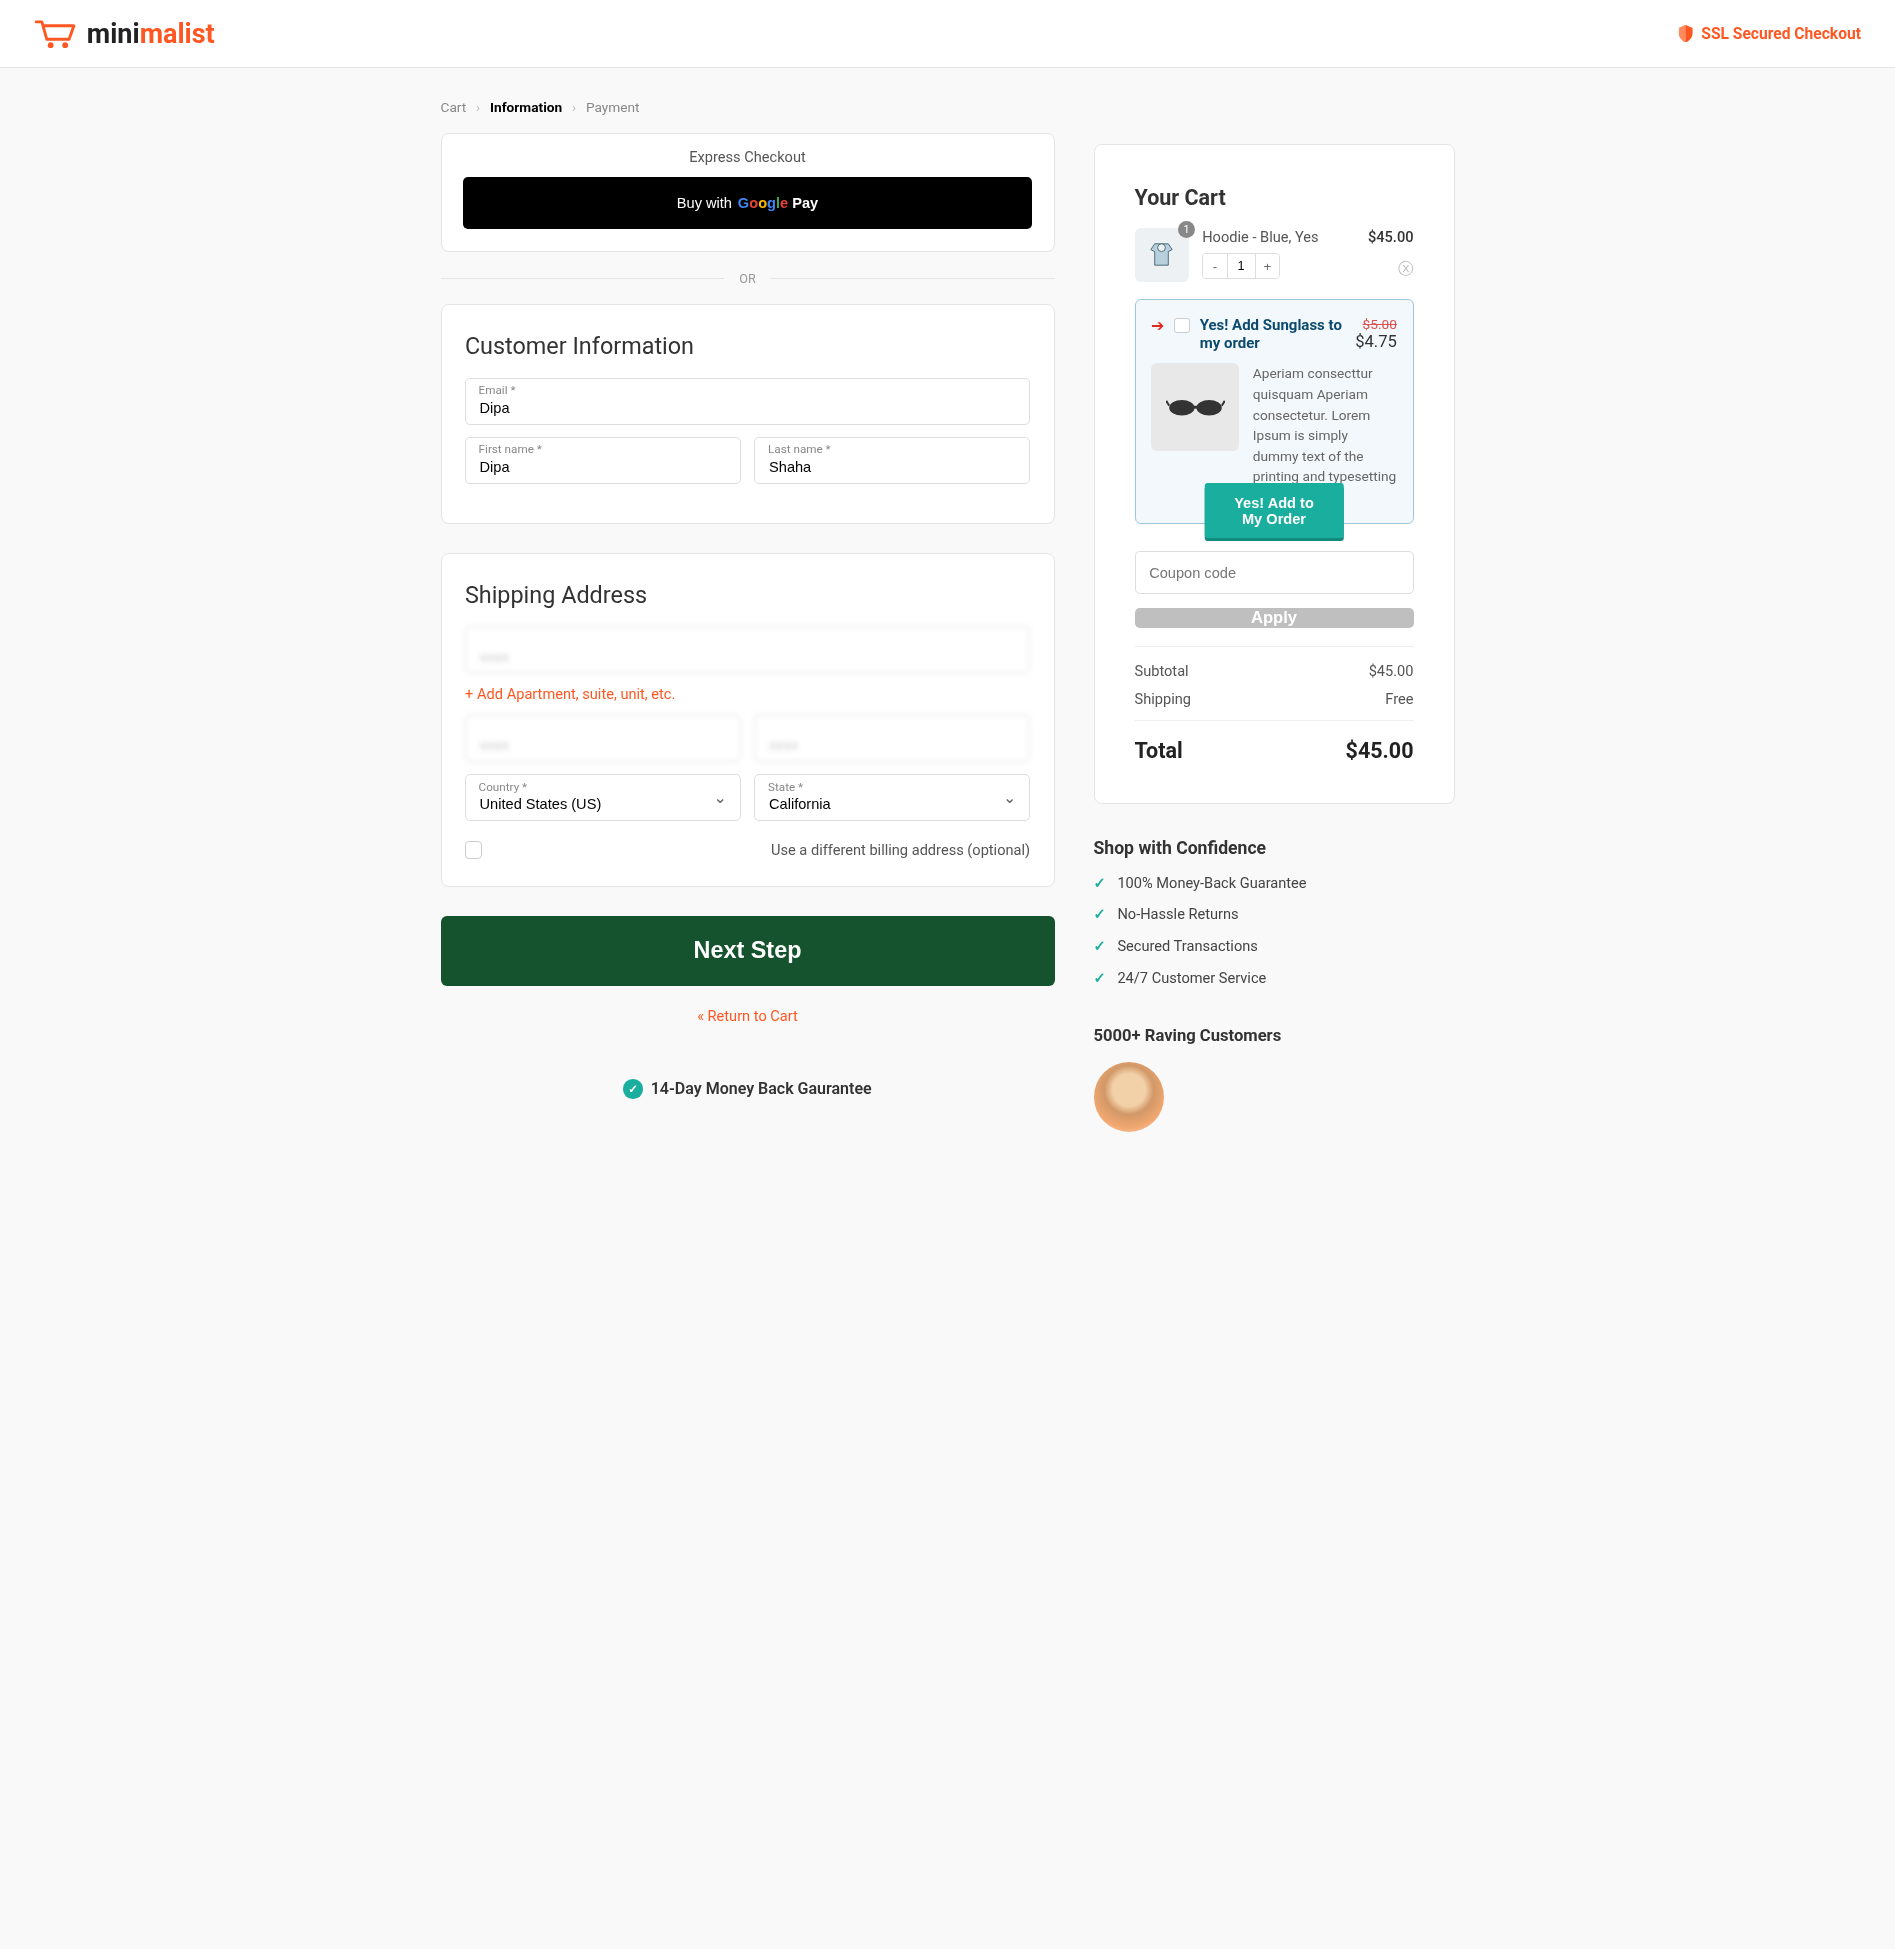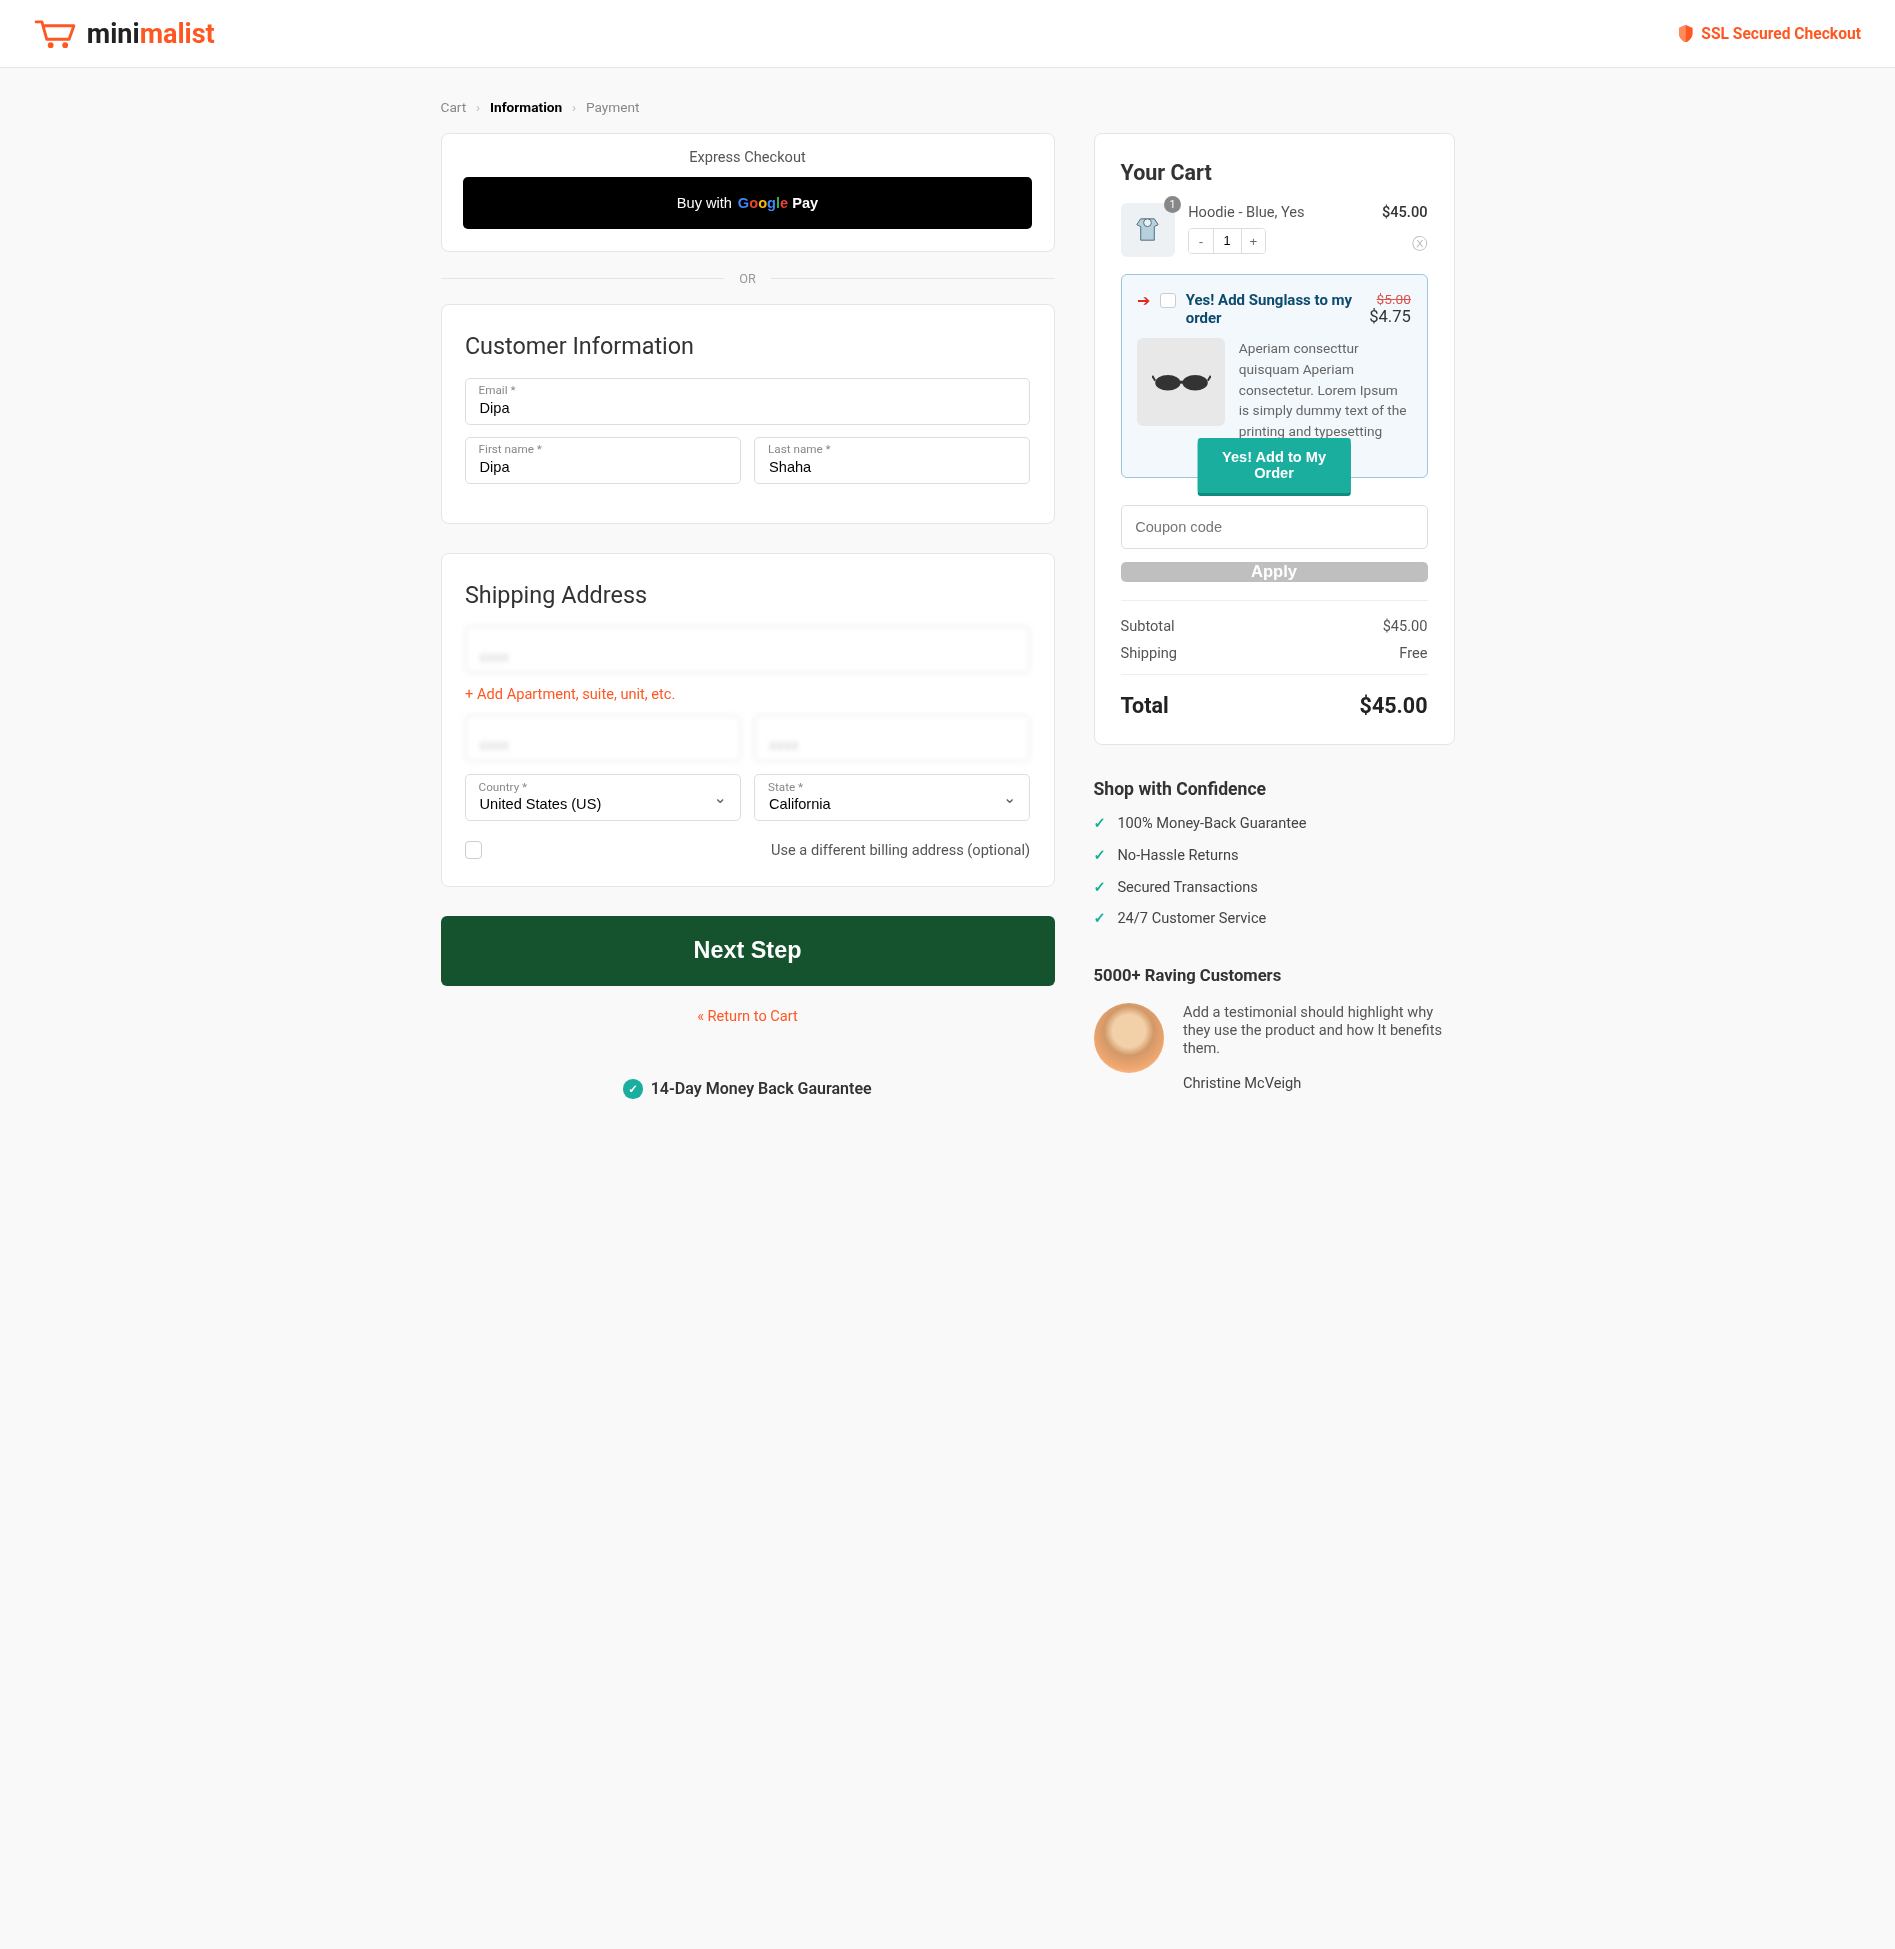--- a/index.html
+++ b/index.html
@@ -36,21 +36,21 @@
 .fld input.blur { color: #ccc; filter: blur(2.9px); }
 .fld .sel-chev { position: absolute; right: 13.7px; top: 50%; transform: translateY(-50%); pointer-events: none; color: #666; }
 .add-apt { color: #ff5722; font-size: 14.6px; display: flex; align-items: center; gap: 3.9px; cursor: pointer; margin-bottom: 11.7px; }
 .chk-row { display: flex; align-items: center; gap: 9.8px; margin-top: 8px; justify-content: space-between; }
 .chk-row input[type=checkbox] { width: 17.6px; height: 17.6px; border: 1px solid #ccc; border-radius: 3.9px; appearance: none; cursor: pointer; }
 .chk-row label { font-size: 14.6px; color: #555; }
 .next-btn { background: #14532d; color: #fff; border: none; width: 100%; padding: 21.5px; font-size: 23.4px; font-weight: 700; border-radius: 5.9px; cursor: pointer; }
 .return-link { display: block; text-align: center; color: #ff5722; font-size: 14.6px; margin-top: 21.5px; cursor: pointer; }
 .guarantee-badge { display: flex; align-items: center; justify-content: center; gap: 7.8px; margin-top: 54px; font-weight: 600; color: #333; }
 .guarantee-badge .circle { width: 19.5px; height: 19.5px; background: #1aae9f; border-radius: 50%; display: inline-flex; align-items: center; justify-content: center; color: #fff; font-size: 11.7px; }
-.cart-card { padding: 26px; }
+.cart-card { padding: 40px; margin-top: 11px; }
 .cart-title { font-size: 21.5px; font-weight: 700; margin-bottom: 17.6px; }
 .cart-item { display: flex; gap: 13.7px; position: relative; margin-bottom: 17.6px; }
 .item-thumb { width: 54px; height: 54px; background: #eef1f3; border-radius: 5.9px; display: flex; align-items: center; justify-content: center; position: relative; }
 .item-badge { position: absolute; top: -6.8px; right: -6.8px; background: #888; color: #fff; width: 17.6px; height: 17.6px; border-radius: 50%; font-size: 10.7px; display: flex; align-items: center; justify-content: center; }
 .item-info { flex: 1; }
 .item-name { font-size: 14.6px; color: #555; margin-bottom: 7.8px; }
 .qty-ctrl { display: inline-flex; border: 1px solid #ddd; border-radius: 3.9px; overflow: hidden; }
 .qty-ctrl button { width: 23.4px; height: 23.4px; border: none; background: #fff; cursor: pointer; color: #666; }
 .qty-ctrl input { width: 29px; height: 23.4px; border: none; border-left: 1px solid #ddd; border-right: 1px solid #ddd; text-align: center; font-size: 12.7px; }
 .item-price { font-size: 14.6px; color: #333; font-weight: 500; }
@@ -281,22 +281,18 @@
         <div class="conf-item">
             <span class="check">✓</span>
             <span>24/7 Customer Service</span>
           </div>
       </div>
 
       <div class="testimonial-section">
         <h3>5000+ Raving Customers</h3>
         <div class="testimonial">
           <div class="avatar"></div>
-          <div class="testimonial-body">
-            <div>Add a testimonial should highlight why they use the product and how It benefits them.</div>
-            <div class="testimonial-name">Christine McVeigh</div>
-          </div>
         </div>
       </div>
     </aside>
   </div>
 </div>
 
 
 </body></html>

